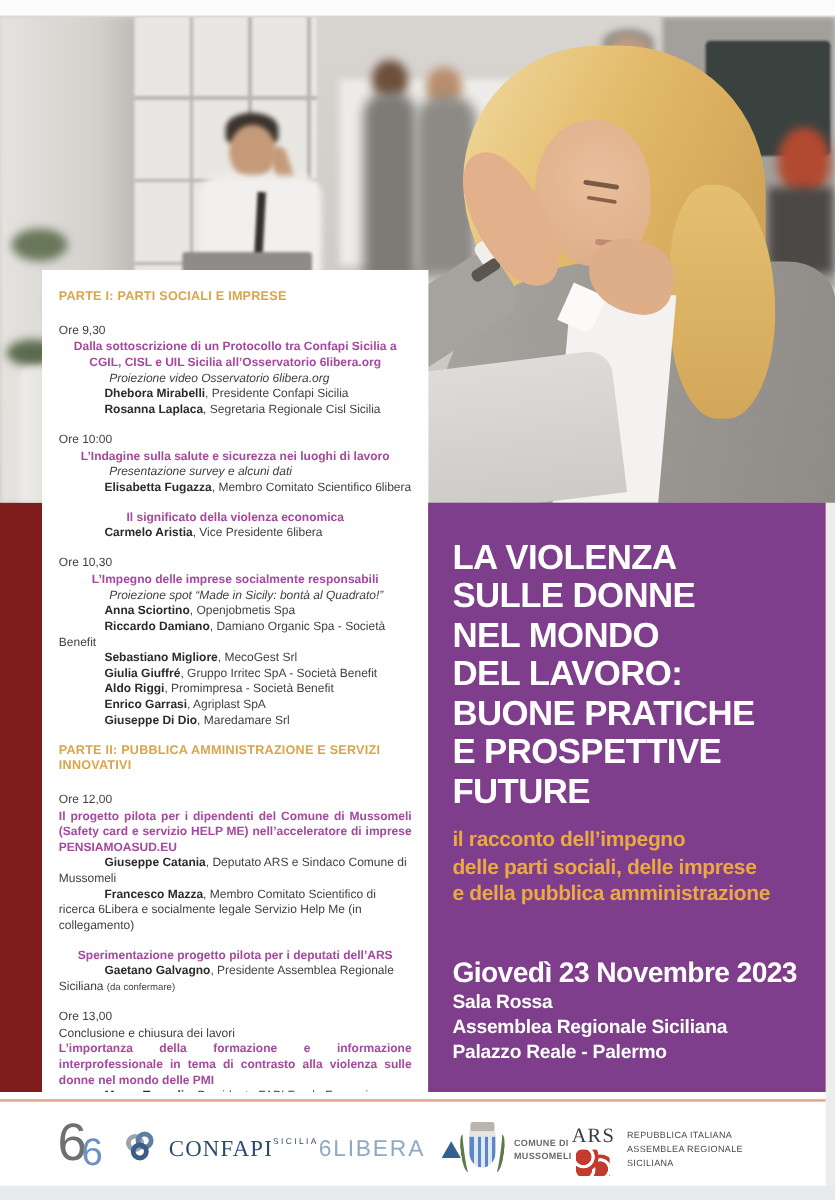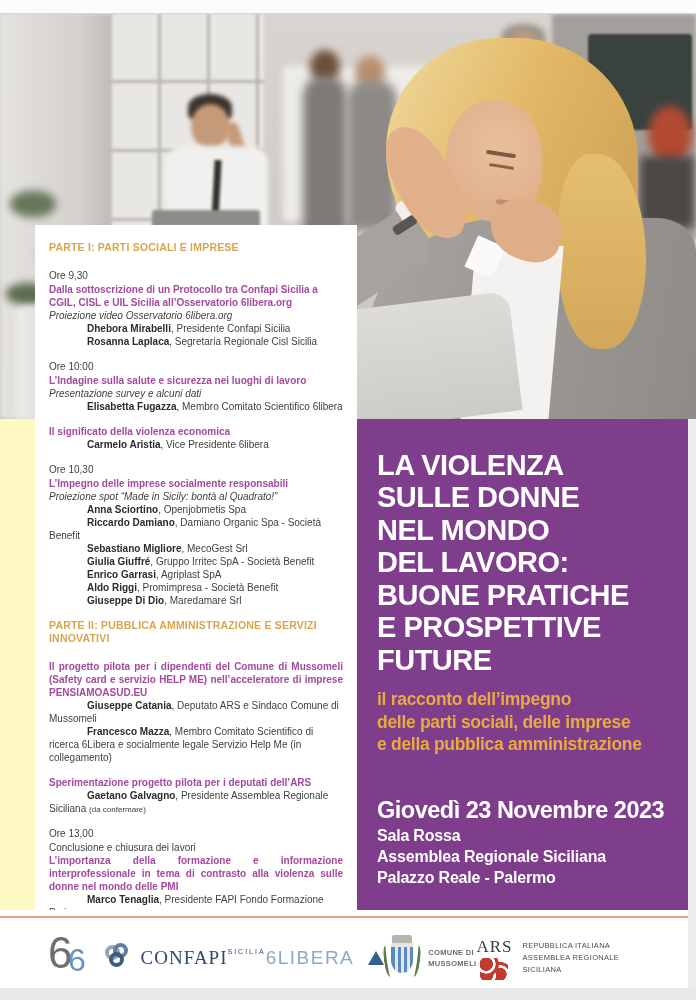--- a/index.html
+++ b/index.html
@@ -1,18 +1,18 @@
 <!DOCTYPE html>
 <html><head>
 <meta charset="utf-8">
 <style>
   * { margin:0; padding:0; box-sizing:border-box; }
   html,body { width:696px; height:1000px; background:#e9ebec; }
   body { font-family:"Liberation Sans", sans-serif; }
-  .poster { position:relative; width:696px; height:1000px; background:#fef9c3; overflow:hidden;text-decoration:underline; }
+  .poster { position:relative; width:696px; height:1000px; background:#7f1d1d; overflow:hidden;text-decoration:underline; }
 
   
   .top-band { position:absolute; top:0; left:0; width:696px; height:14px; background:#fbfbfb; border-bottom:1px solid #d7d7d7; z-index:6; }
   .bottom-band { position:absolute; bottom:0; left:0; width:696px; height:12px; background:#e7e9ea; z-index:6; }
   .right-band { position:absolute; top:419px; right:0; width:8px; height:581px; background:#ededee; z-index:5; }
 
   
   .photo { position:absolute; left:0; top:14px; width:696px; height:405px; overflow:hidden;
            background:linear-gradient(180deg,#d8d5d1 0%,#cfccc7 55%,#c6c2bd 100%); z-index:1; }
   .photo div { position:absolute; }
@@ -70,23 +70,23 @@
   .woman-hand-chin { left:490px; top:186px; width:72px; height:60px; background:#deae88; border-radius:50% 50% 40% 60%; transform:rotate(14deg); }
   .laptop-front { left:326px; top:288px; width:190px; height:120px; background:linear-gradient(180deg,#dedcd9,#cdcbc8); border-radius:8px 20px 0 0; transform:rotate(-7deg); }
 
   
   .program { position:absolute; left:35px; top:225px; width:322px; height:685px; background:#ffffff; z-index:3;
              padding:16px 14px 0 14px; font-size:10px; line-height:1.3; color:#3f3f3f; overflow:hidden; }
   .part-heading { color:#d9a54c; font-weight:bold; font-size:10.5px; letter-spacing:.2px; margin-bottom:14px; }
   .part-heading.second { margin-top:6px; }
   .block { margin-bottom:12px; }
   .time { margin-bottom:1px; }
-  .ptitle { font-weight:bold; color:#a4499e; }
+  .ptitle { font-weight:bold; color:#a4499e;text-align:center; }
   .ptitle.justify { text-align:justify; }
-  .note { font-style:italic; }
+  .note { font-style:italic;margin-left:42px; }
   .plainline { color:#3f3f3f; }
   .person .name { font-weight:bold; color:#2b2b2b;padding-left:38px; }
   .person .small { font-size:8px; }
 
   
   .purple { position:absolute; left:357px; top:419px; width:331px; height:491px; background:#7e3e8b; z-index:3;
             padding:30px 18px 0 20px; color:#fff; }
   .preline { white-space:pre-line; }
   .big-title { font-weight:bold; font-size:29px; line-height:1.12; letter-spacing:-.5px; }
   .subtitle { margin-top:12px; font-weight:bold; font-size:17.5px; line-height:1.28; color:#e9a943; letter-spacing:-.3px; }
@@ -205,28 +205,29 @@
     </div>
 
     <div class="block">
       <div class="time">Ore 10,30</div>
       <div class="ptitle">L’Impegno delle imprese socialmente responsabili</div>
       <div class="note">Proiezione spot “Made in Sicily: bontà al Quadrato!”</div>
       <div class="person"><span class="name">Anna Sciortino</span><span>, Openjobmetis Spa</span></div>
       <div class="person"><span class="name">Riccardo Damiano</span><span>, Damiano Organic Spa - Società Benefit</span></div>
       <div class="person"><span class="name">Sebastiano Migliore</span><span>, MecoGest Srl</span></div>
       <div class="person"><span class="name">Giulia Giuffré</span><span>, Gruppo Irritec SpA - Società Benefit</span></div>
+      <div class="person"><span class="name">Aldo Riggi</span><span>, Promimpresa - Società Benefit</span></div>
       <div class="person"><span class="name">Enrico Garrasi</span><span>, Agriplast SpA</span></div>
-      <div class="person"><span class="name">Aldo Riggi</span><span>, Promimpresa - Società Benefit</span></div>
       <div class="person"><span class="name">Giuseppe Di Dio</span><span>, Maredamare Srl</span></div>
     </div>
 
     <div class="part-heading second">PARTE II: PUBBLICA AMMINISTRAZIONE E SERVIZI INNOVATIVI</div>
 
     <div class="block">
+      <div class="time">Ore 12,00</div>
       <div class="ptitle justify">Il progetto pilota per i dipendenti del Comune di Mussomeli (Safety card e servizio HELP ME) nell’acceleratore di imprese PENSIAMOASUD.EU</div>
       <div class="person"><span class="name">Giuseppe Catania</span><span>, Deputato ARS e Sindaco Comune di Mussomeli</span></div>
       <div class="person"><span class="name">Francesco Mazza</span><span>, Membro Comitato Scientifico di ricerca 6Libera e socialmente legale Servizio Help Me (in collegamento)</span></div>
     </div>
 
     <div class="block">
       <div class="ptitle">Sperimentazione progetto pilota per i deputati dell’ARS</div>
       <div class="person"><span class="name">Gaetano Galvagno</span><span>, Presidente Assemblea Regionale Siciliana </span><span class="small">(da confermare)</span></div>
     </div>
 

